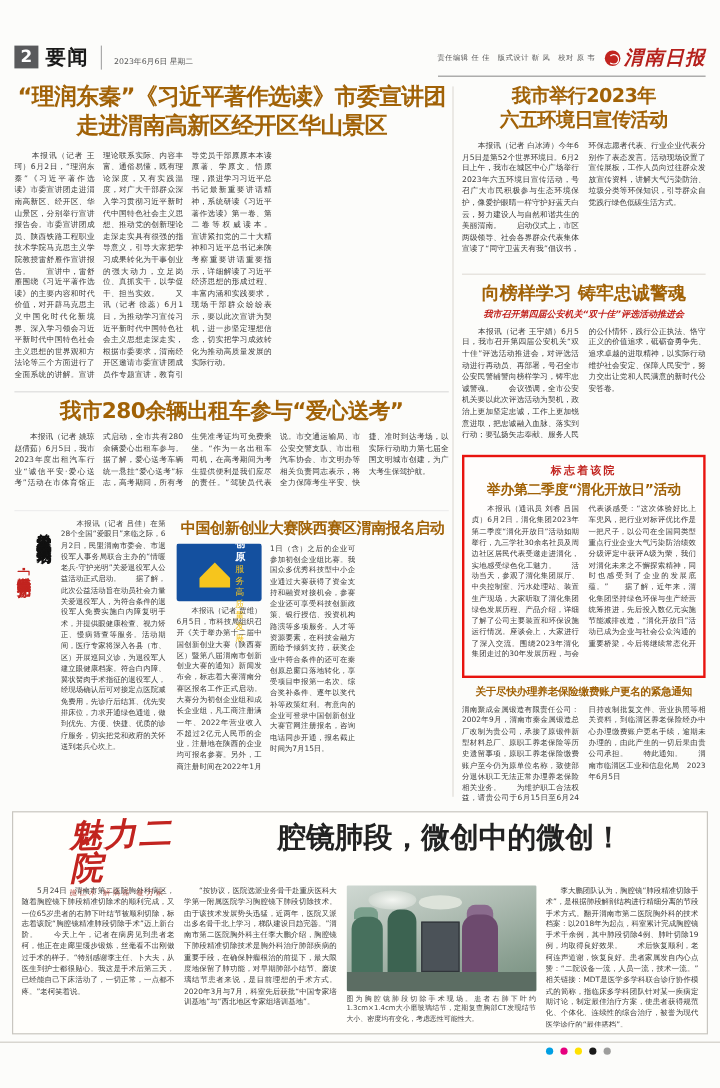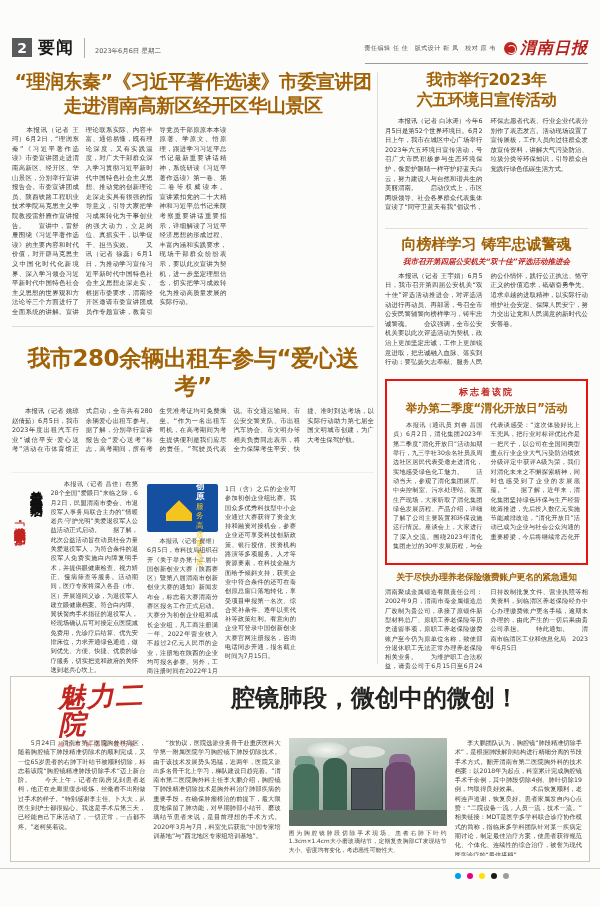--- a/index.html
+++ b/index.html
@@ -28,21 +28,21 @@
   .rightcol{position:absolute;left:385px;top:70px;width:203px;}
   
   .bodytext{font-size:6.4px;line-height:1.5;text-align:justify;color:#3a3a3a;
             column-fill:auto;overflow:hidden;}
   .htitle{font-weight:bold;color:#a16207;text-align:center;line-height:1.25;letter-spacing:-.5px;}
   
   .main-title{font-size:19px;}
   .main-body{margin-top:8px;height:194px;column-count:5;column-gap:7px;}
   
   .taxi{border-top:1px solid #ddd;margin-top:6px;padding-top:5px;}
-  .taxi-title{font-size:23px;margin-top:12px;}
+  .taxi-title{font-size:18px;}
   .taxi-body{margin-top:6px;height:56px;column-count:5;column-gap:7px;}
   
   .blrow{display:flex;gap:9px;margin-top:9px;height:230px;border-top:1px solid #eee;padding-top:6px;}
   .veterans{width:126px;overflow:hidden;}
   .vt-block{float:left;writing-mode:vertical-rl;height:172px;margin:2px 5px 3px 0;}
   .vt-main{font-size:12.5px;font-weight:bold;color:#111;letter-spacing:1px;line-height:1.4;}
   .vt-sub{font-size:11.5px;font-weight:bold;color:#c2241f;padding-top:38px;line-height:1.4;}
   .vet-body{font-size:6.2px;line-height:1.5;text-align:justify;color:#3a3a3a;height:222px;overflow:hidden;}
   .contest{flex:1;overflow:hidden;}
   .contest-title{font-size:12.5px;letter-spacing:-.3px;}
@@ -130,33 +130,34 @@
   <div class="leftcol">
 
     <div>
       <div class="htitle main-title">“理润东秦”《习近平著作选读》市委宣讲团</div>
       <div class="htitle main-title">走进渭南高新区经开区华山景区</div>
       <div class="bodytext main-body">　　本报讯（记者 王珂）6月2日，“理润东秦”《习近平著作选读》市委宣讲团走进渭南高新区、经开区、华山景区，分别举行宣讲报告会。市委宣讲团成员、陕西铁路工程职业技术学院马克思主义学院教授雷舒雁作宣讲报告。　　宣讲中，雷舒雁围绕《习近平著作选读》的主要内容和时代价值，对开辟马克思主义中国化时代化新境界、深入学习领会习近平新时代中国特色社会主义思想的世界观和方法论等三个方面进行了全面系统的讲解。宣讲理论联系实际、内容丰富、通俗易懂，既有理论深度，又有实践温度，对广大干部群众深入学习贯彻习近平新时代中国特色社会主义思想、推动党的创新理论走深走实具有很强的指导意义，引导大家把学习成果转化为干事创业的强大动力，立足岗位、真抓实干，以学促干、担当实效。　　又讯（记者 徐蕊）6月1日，为推动学习宣传习近平新时代中国特色社会主义思想走深走实，根据市委要求，渭南经开区邀请市委宣讲团成员作专题宣讲，教育引导党员干部原原本本读原著、学原文、悟原理，跟进学习习近平总书记最新重要讲话精神，系统研读《习近平著作选读》第一卷、第二卷等权威读本。　　宣讲紧扣党的二十大精神和习近平总书记来陕考察重要讲话重要指示，详细解读了习近平经济思想的形成过程、丰富内涵和实践要求，现场干部群众纷纷表示，要以此次宣讲为契机，进一步坚定理想信念，切实把学习成效转化为推动高质量发展的实际行动。</div>
     </div>
 
     <div class="taxi">
       <div class="htitle taxi-title">我市280余辆出租车参与“爱心送考”</div>
-      <div class="bodytext taxi-body">　　本报讯（记者 姚琼 赵倩茹）6月5日，我市2023年度出租汽车行业“诚信平安·爱心送考”活动在市体育馆正式启动，全市共有280余辆爱心出租车参与。　　据了解，分别举行宣讲报告会“爱心送考”标志，高考期间，所有考生凭准考证均可免费乘坐。“作为一名出租车司机，在高考期间为考生提供便利是我们应尽的责任。”驾驶员代表说。市交通运输局、市公安交警支队、市出租汽车协会、市文明办等相关负责同志表示，将全力保障考生平安、快捷、准时到达考场，以实际行动助力第七届全国文明城市创建，为广大考生保驾护航。</div>
+      <div class="bodytext taxi-body">　　本报讯（记者 姚琼 赵倩茹）6月5日，我市2023年度出租汽车行业“诚信平安·爱心送考”活动在市体育馆正式启动，全市共有280余辆爱心出租车参与。　　据了解，爱心送考车辆统一悬挂“爱心送考”标志，高考期间，所有考生凭准考证均可免费乘坐。“作为一名出租车司机，在高考期间为考生提供便利是我们应尽的责任。”驾驶员代表说。市交通运输局、市公安交警支队、市出租汽车协会、市文明办等相关负责同志表示，将全力保障考生平安、快捷、准时到达考场，以实际行动助力第七届全国文明城市创建，为广大考生保驾护航。</div>
     </div>
 
     <div class="blrow">
       <div class="veterans">
         <div class="vt-block">
           <div class="vt-main">关爱退役军人公益活动正式启动</div>
           <div class="vt-sub">「情暖老兵·守护光明」</div>
         </div>
         <div class="vet-body">　　本报讯（记者 吕佳）在第28个全国“爱眼日”来临之际，6月2日，民盟渭南市委会、市退役军人事务局联合主办的“情暖老兵·守护光明”关爱退役军人公益活动正式启动。　　据了解，此次公益活动旨在动员社会力量关爱退役军人，为符合条件的退役军人免费实施白内障复明手术，并提供眼健康检查、视力矫正、慢病筛查等服务。活动期间，医疗专家将深入各县（市、区）开展巡回义诊，为退役军人建立眼健康档案。符合白内障、翼状胬肉手术指征的退役军人，经现场确认后可对接定点医院减免费用，先诊疗后结算、优先安排床位，力求开通绿色通道，做到优先、方便、快捷、优质的诊疗服务，切实把党和政府的关怀送到老兵心坎上。</div>
       </div>
 
       <div class="contest">
+        <div class="htitle contest-title">中国创新创业大赛陕西赛区渭南报名启动</div>
         <div class="contest-body">
           <span class="qcy-logo">
             <span class="qcy-emblem"></span>
             <span class="qcy-lines">
               <span class="qcy-l1">聚力秦创原</span>
               <span class="qcy-l2">服务高质量发展</span>
             </span>
           </span><span>　　本报讯（记者 贾维）6月5日，市科技局组织召开《关于举办第十二届中国创新创业大赛（陕西赛区）暨第八届渭南市创新创业大赛的通知》新闻发布会，标志着大赛渭南分赛区报名工作正式启动。　　大赛分为初创企业组和成长企业组，凡工商注册满一年、2022年营业收入不超过2亿元人民币的企业，注册地在陕西的企业均可报名参赛。另外，工商注册时间在2022年1月1日（含）之后的企业可参加初创企业组比赛。我国众多优秀科技型中小企业通过大赛获得了资金支持和融资对接机会，参赛企业还可享受科技创新政策、银行授信、投资机构路演等多项服务。人才等资源要素，在科技金融方面给予倾斜支持，获奖企业中符合条件的还可在秦创原总窗口落地转化，享受项目申报第一名次、综合奖补条件、逐年以奖代补等政策红利。有意向的企业可登录中国创新创业大赛官网注册报名，咨询电话同步开通，报名截止时间为7月15日。</span>
         </div>
       </div>

